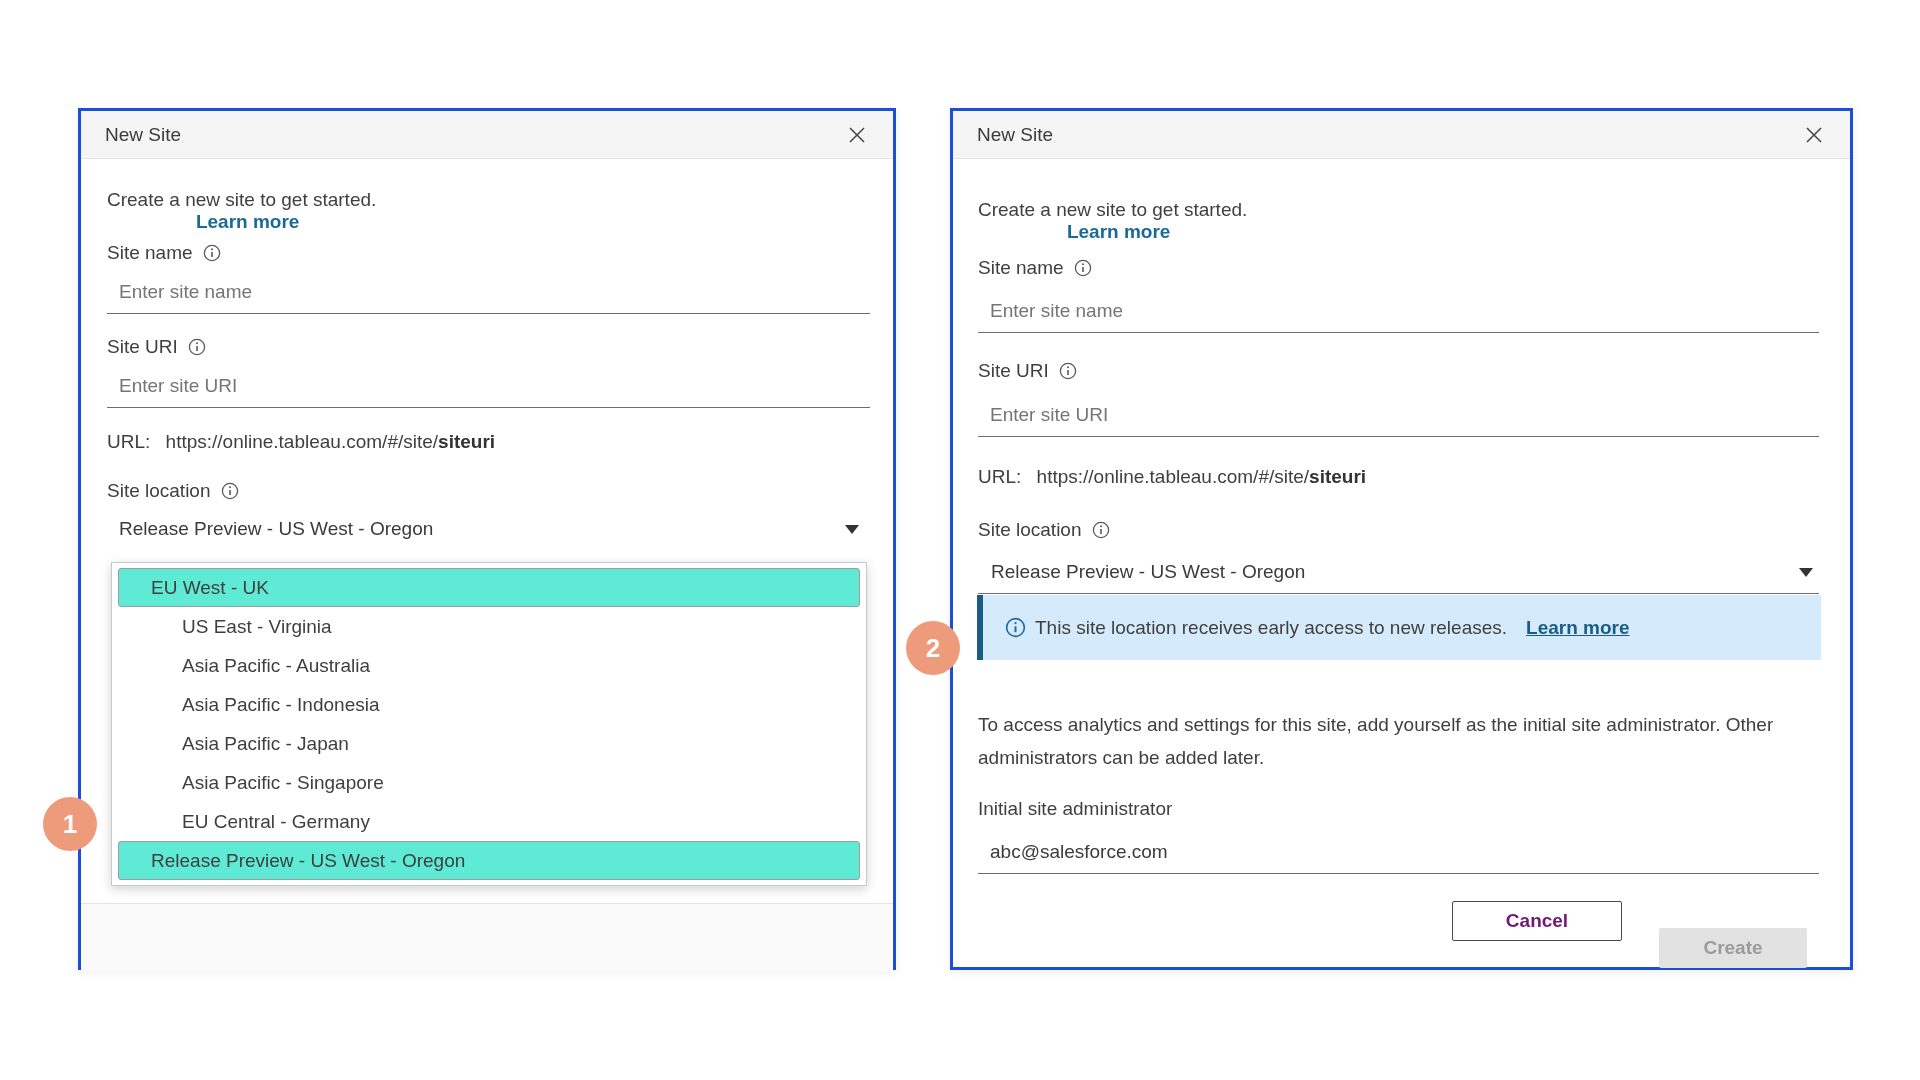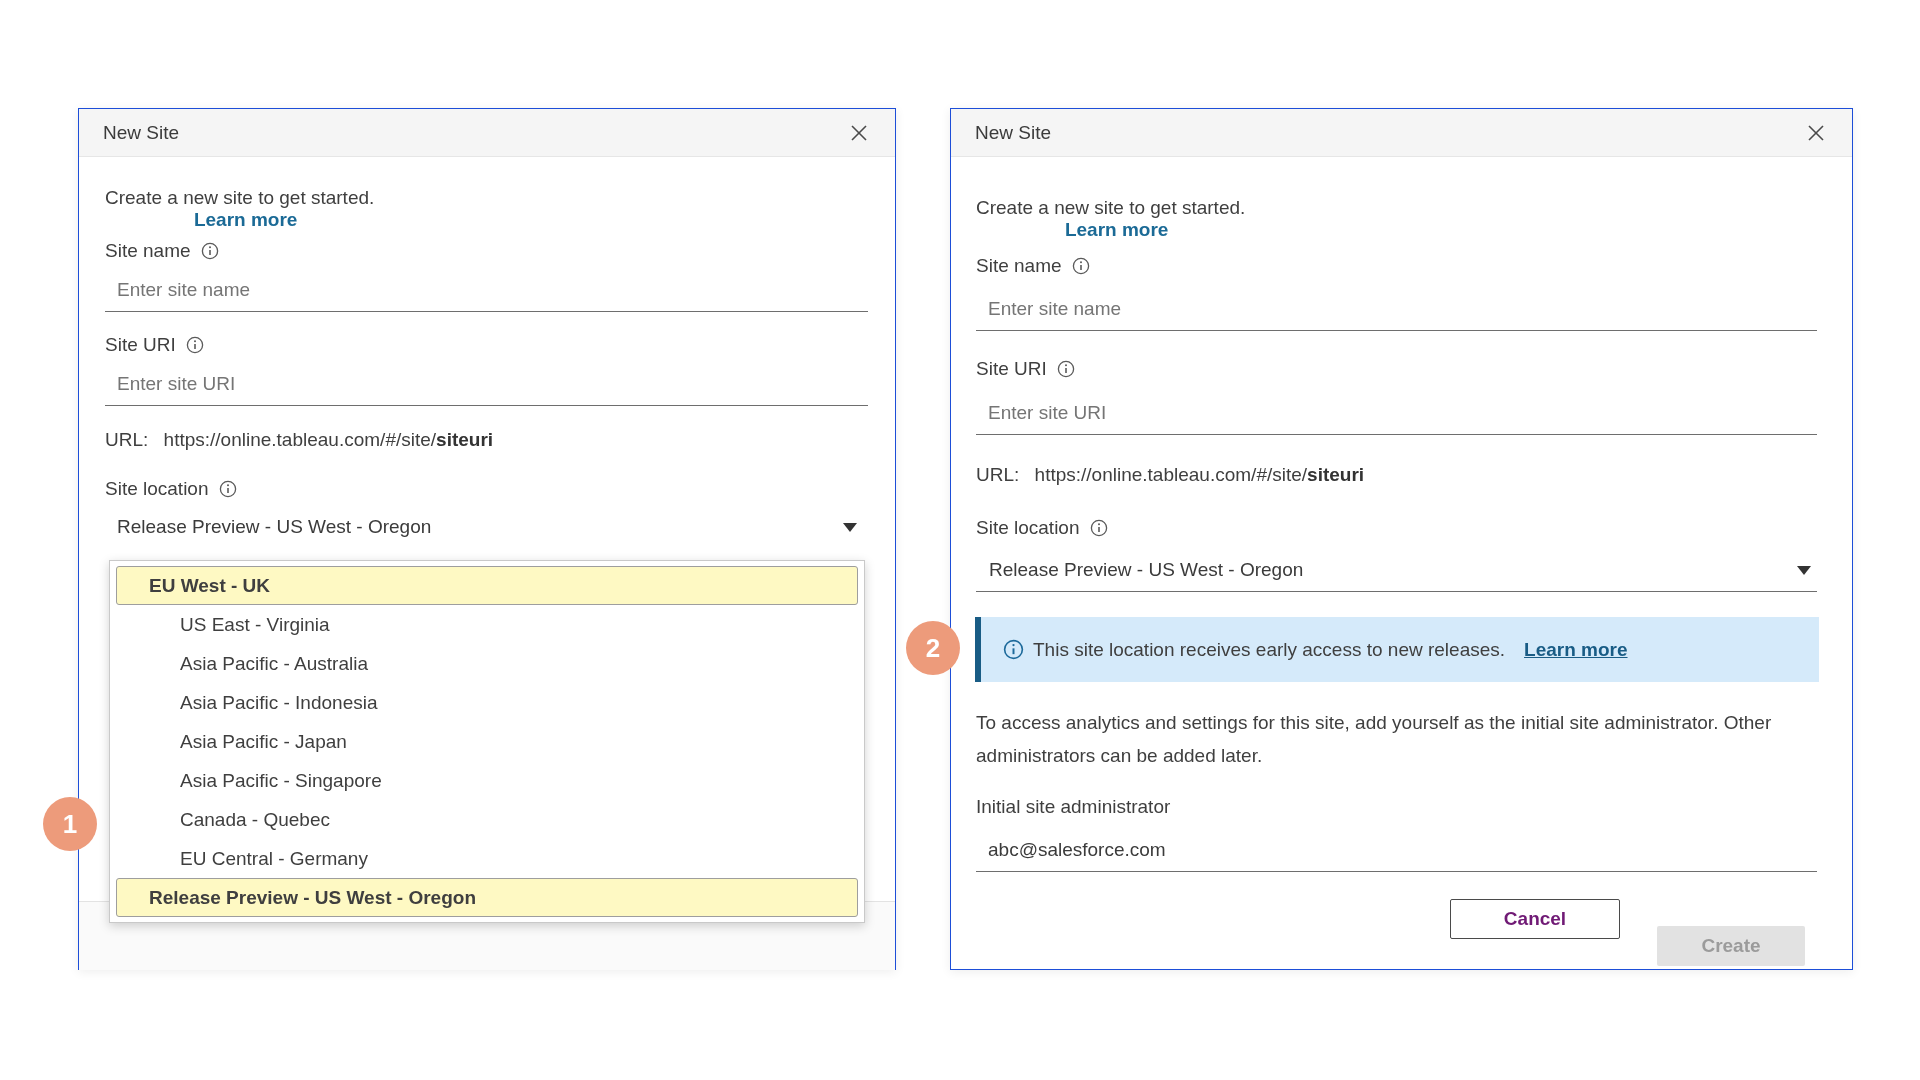--- a/index.html
+++ b/index.html
@@ -1,21 +1,21 @@
 <!DOCTYPE html>
 <html><head>
 <meta charset="utf-8">
 <style>
   * { margin:0; padding:0; box-sizing:border-box; }
   html,body { width:1920px; height:1080px; background:#ffffff; overflow:hidden;
               font-family:"Liberation Sans", sans-serif; color:#3d3d3d; }
   .canvas { position:relative; width:1920px; height:1080px; background:#fff; }
 
   
-  .dialog { position:absolute; background:#fff; border:1px solid #1d4ed8;
+  .dialog { position:absolute; background:#fff; border:3px solid #1d4ed8;
             box-shadow:0 2px 10px rgba(0,0,0,.07);padding-left:12px; }
   .dlg-left  { left:78px;  top:108px; width:818px; height:862px; }
   .dlg-right { left:950px; top:108px; width:903px; height:862px; }
 
   .dlg-header { position:absolute; left:0; top:0; width:100%; height:48px;
                 background:#f5f5f5; border-bottom:1px solid #e6e6e6;
                 display:flex; align-items:center; justify-content:space-between;
                 padding:0 24px; }
   .dlg-title { font-size:19px; color:#3b3b3b; }
   .close-btn { width:24px; height:24px; display:flex; align-items:center;
@@ -39,22 +39,22 @@
   .select-row { display:flex; align-items:center; justify-content:space-between;
                 font-size:19px; color:#3b3b3b; }
   .caret { width:0; height:0; border-left:7px solid transparent;
            border-right:7px solid transparent; border-top:9px solid #333; }
 
   
   .dd-panel { position:absolute; background:#fff; border:1px solid #c9c9c9;
               box-shadow:0 3px 10px rgba(0,0,0,.18); z-index:5; padding:5px 0; }
   .dd-item { height:39px; display:flex; align-items:center; padding-left:38px;
              font-size:19px; color:#3f3f3f; cursor:pointer;margin-left:32px; }
-  .dd-item.hl { background:#fef9c3; border:1px solid #9e9e9e; border-radius:3px;
-                width:calc(100% - 12px); margin-left:6px; padding-left:32px;font-weight:bold; }
+  .dd-item.hl { background:#5eead4; border:1px solid #9e9e9e; border-radius:3px;
+                width:calc(100% - 12px); margin-left:6px; padding-left:32px; }
 
   .footer-strip { position:absolute; left:0; width:100%; border-top:1px solid #e3e3e3;
                   background:#fafafa; z-index:1; }
 
   
   .banner { position:absolute; background:#d5eafa; border-left:6px solid #195c85;
             display:flex; align-items:center; gap:14px; padding-left:22px;
             font-size:19px; color:#3f3f3f; }
   .banner .blink { color:#195c85; font-weight:bold; text-decoration:underline;
                    margin-left:10px; cursor:pointer; }
@@ -142,21 +142,20 @@
 
     <div class="footer-strip" style="top:792px; height:69px;"></div>
 
     <div class="dd-panel" style="left:30px; top:451px; width:756px;">
       <div class="dd-item hl">EU West - UK</div>
       <div class="dd-item">US East - Virginia</div>
       <div class="dd-item">Asia Pacific - Australia</div>
       <div class="dd-item">Asia Pacific - Indonesia</div>
       <div class="dd-item">Asia Pacific - Japan</div>
       <div class="dd-item">Asia Pacific - Singapore</div>
-      <div class="dd-item">Canada - Quebec</div>
       <div class="dd-item">EU Central - Germany</div>
       <div class="dd-item hl">Release Preview - US West - Oregon</div>
     </div>
   </div>
 
   <div class="dialog dlg-right">
 
     <div class="dlg-header">
       <span class="dlg-title">New Site</span>
       <span class="close-btn">
@@ -211,21 +210,21 @@
         </svg>
       </span>
     </div>
 
     <div class="abs select-row" style="left:38px; top:450px; width:822px;">
       <span>Release Preview - US West - Oregon</span>
       <span class="caret"></span>
     </div>
     <div class="abs" style="left:25px; top:482px; width:841px; border-top:1px solid #6e6e6e;"></div>
 
-    <div class="banner" style="left:24px; top:508px; width:844px; height:65px;gap:9px;">
+    <div class="banner" style="left:24px; top:484px; width:844px; height:65px;gap:9px;">
       <span class="info-ic">
         <svg width="21" height="21" viewBox="0 0 18 18">
           <circle cx="9" cy="9" r="7.6" fill="none" stroke="#1d6a9b" stroke-width="1.4"></circle>
           <line x1="9" y1="8" x2="9" y2="13" stroke="#1d6a9b" stroke-width="1.7"></line>
           <circle cx="9" cy="5.2" r="1" fill="#1d6a9b"></circle>
         </svg>
       </span>
       <span>This site location receives early access to new releases.</span>
       <span class="blink">Learn more</span>
     </div>

